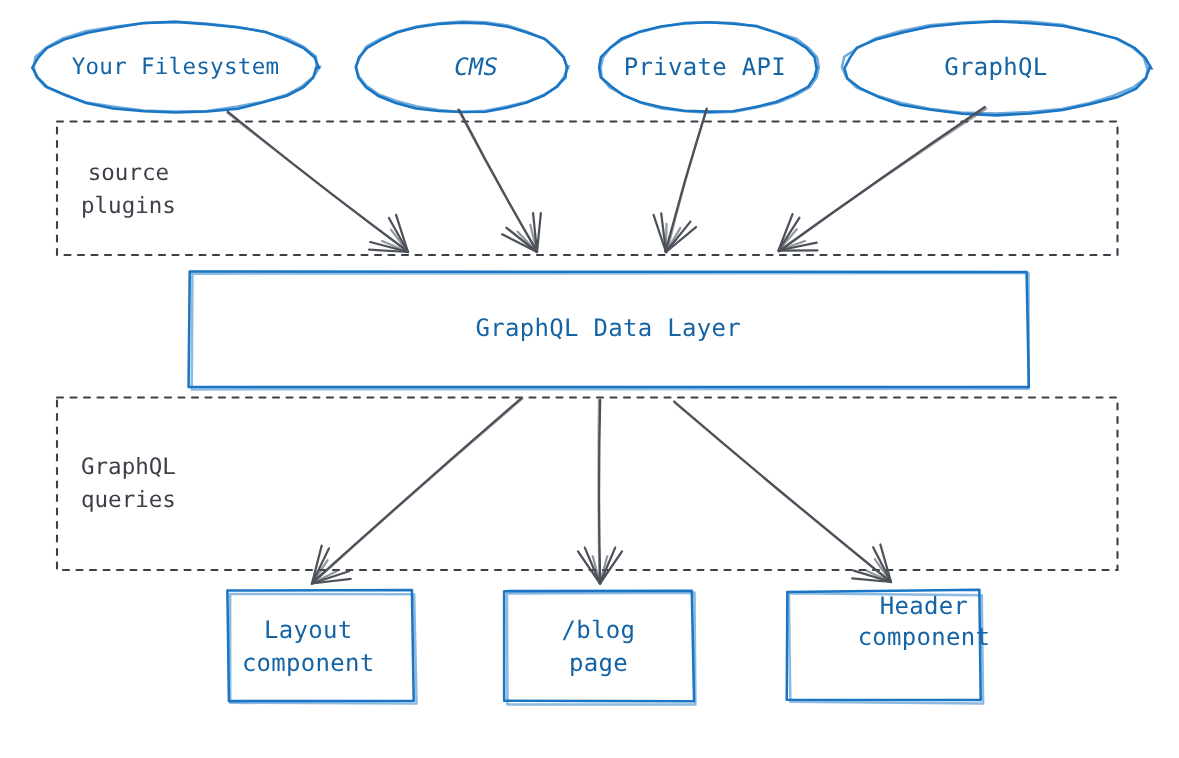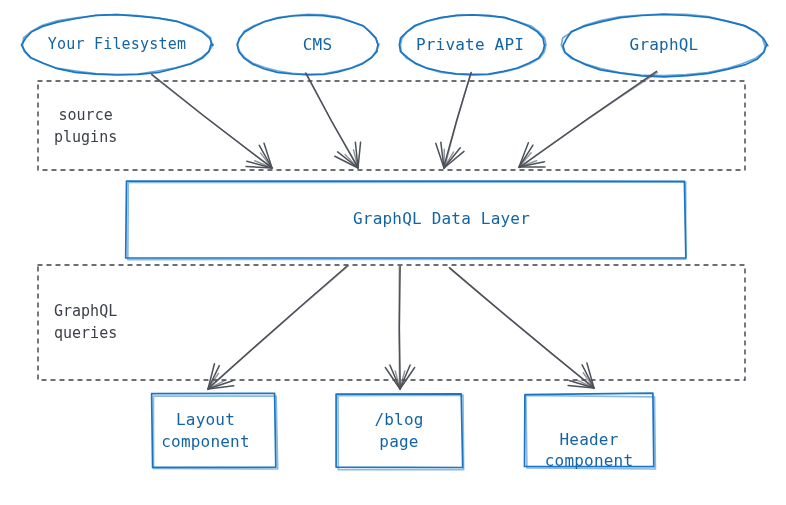--- a/index.html
+++ b/index.html
@@ -118,23 +118,23 @@
         <path d="M569.1211667196775,380.4472750209003 L594,388 L582.0847431995159,364.8909832450942" fill="none" stroke="#4d5159" stroke-width="1.5" stroke-linecap="round" stroke-linejoin="round" opacity="1"></path>
         <path d="M568.1165921889947,385.54048783512127 L594,388 L586.913307937479,362.98442893694005" fill="none" stroke="#4d5159" stroke-width="1.5" stroke-linecap="round" stroke-linejoin="round" opacity="1"></path>
         <path d="M577.0213287021736,380.11564073875587 L594,388 L583.1831649188404,372.7214372787558" fill="none" stroke="#4d5159" stroke-width="1.5" stroke-linecap="round" stroke-linejoin="round" opacity="0.6"></path>
       </g>
     </svg>
 <div class="lbl group-label" style="left: 54px; top: 101px; width: 160px; height: 50px;">source
 plugins</div>
     <div class="lbl node-label small" style="left: 22px; top: 33px; width: 190px; height: 24px;">Your Filesystem</div>
     <div class="lbl group-label" style="left: 54px; top: 297px; width: 160px; height: 50px;">GraphQL
 queries</div>
-    <div class="lbl node-label" style="left: 238px; top: 33px; width: 159px; height: 24px;">CMS</div>
+    <div class="lbl node-label" style="left: 238px; top: 33px; width: 159px; height: 24px; font-style: italic;">CMS</div>
     <div class="lbl node-label" style="left: 400px; top: 33px; width: 140px; height: 24px;">Private API</div>
     <div class="lbl node-label" style="left: 562px; top: 33px; width: 204px; height: 24px;">GraphQL</div>
-    <div class="lbl node-label" style="left: 126px; top: 206px; width: 559px; height: 26px; padding-left: 36px;">GraphQL Data Layer</div>
+    <div class="lbl node-label" style="left: 126px; top: 206px; width: 559px; height: 26px;">GraphQL Data Layer</div>
     <div class="lbl node-label" style="left: 144px; top: 408.5px; width: 123px; height: 44px;">Layout
 component</div>
     <div class="lbl node-label" style="left: 336px; top: 408.5px; width: 126px; height: 44px;">/blog
 page</div>
-    <div class="lbl node-label" style="left: 525px; top: 428px; width: 128px; height: 44px;">Header
+    <div class="lbl node-label" style="left: 525px; top: 392px; width: 128px; height: 44px; padding-left: 27px;">Header
 component</div>
   </div>
 
 </body></html>

